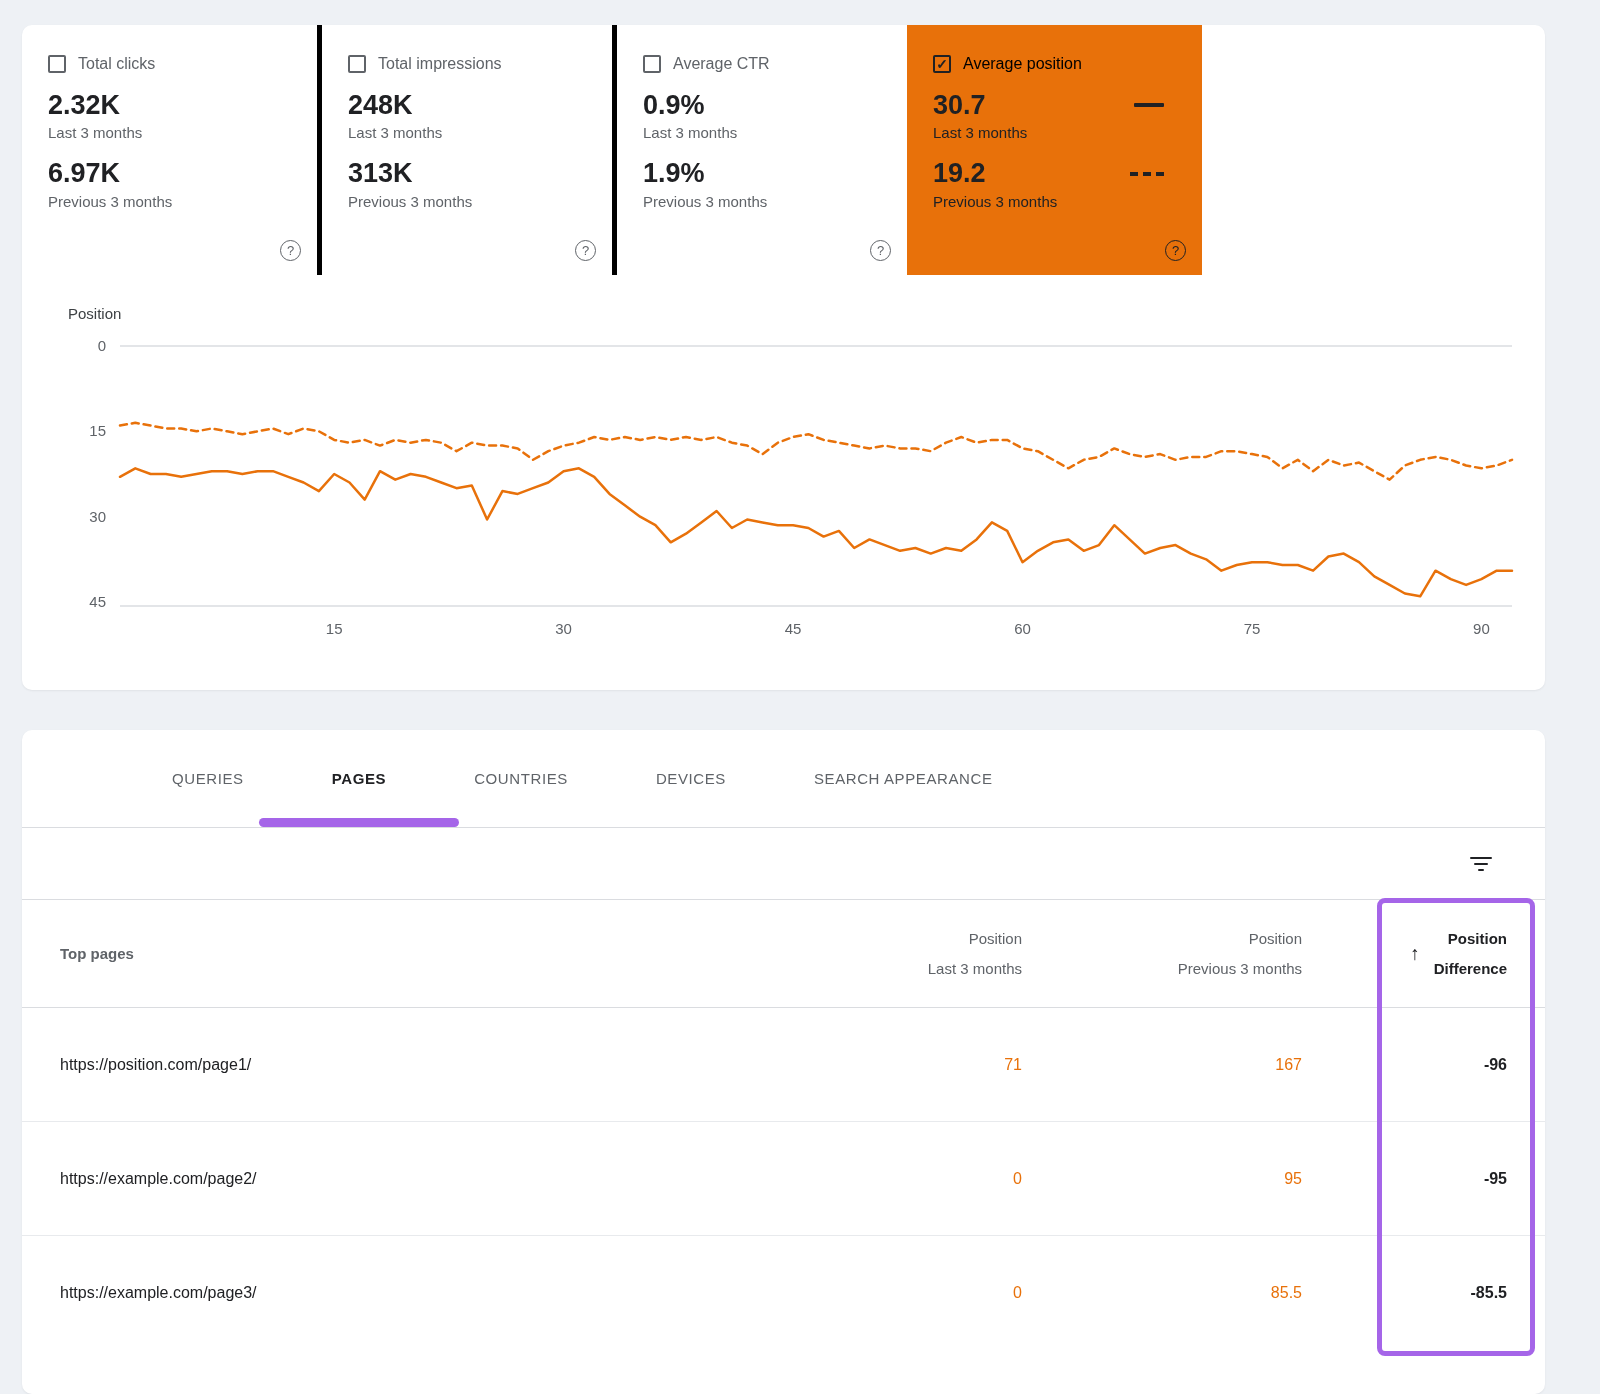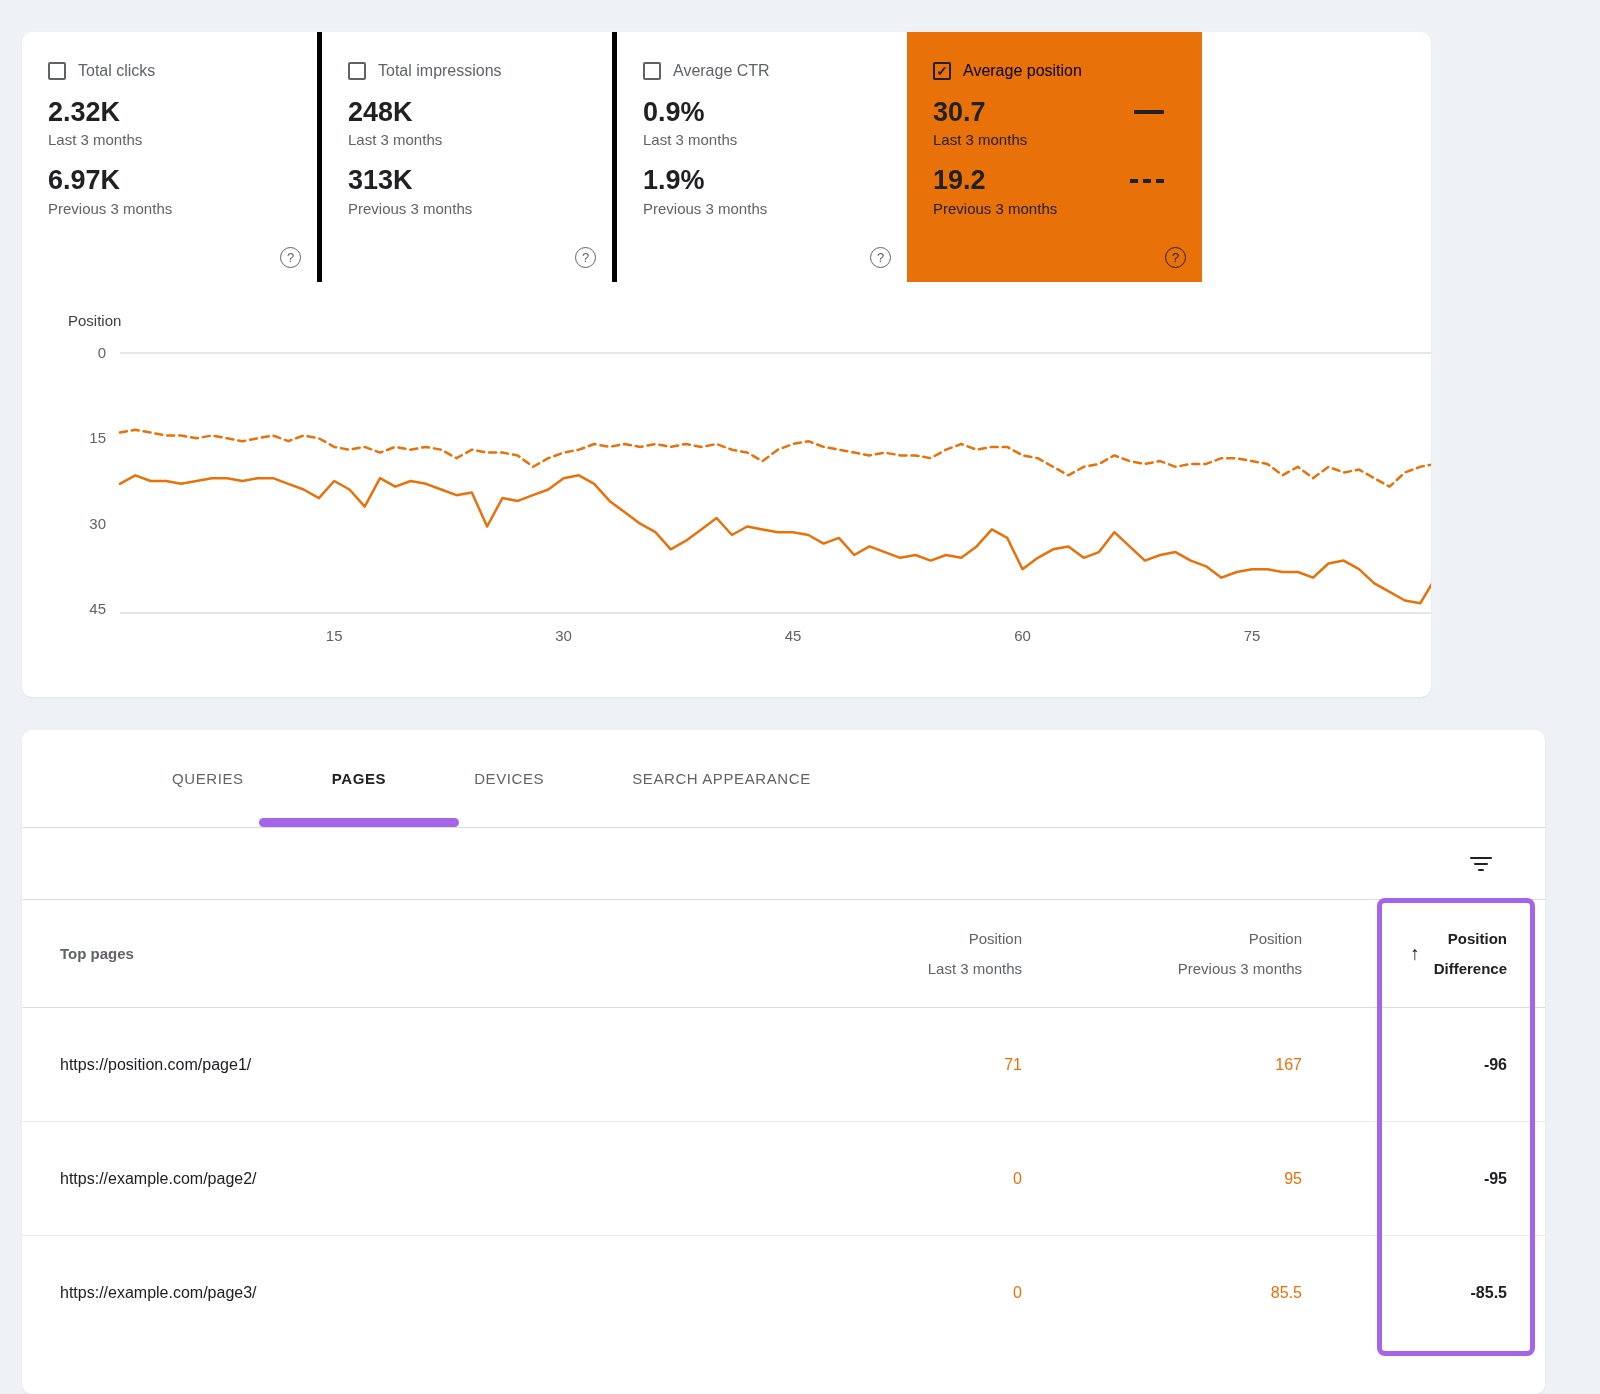--- a/index.html
+++ b/index.html
@@ -8,21 +8,21 @@
     background:#eef1f5;
     font-family:"Liberation Sans", sans-serif;
     color:#202124;
     position:relative;
     overflow:hidden;
   }
   .card {
     position:absolute; background:#fff; border-radius:10px;
     box-shadow:0 1px 2px rgba(60,64,67,.08);
   }
-  .card1 { left:22px; top:32px; width:1409px; height:665px; overflow:hidden; }
+  .card1 { left:22px; top:25px; width:1523px; height:665px; overflow:hidden; }
   .card2 { left:22px; top:730px; width:1523px; height:664px; overflow:hidden; }
 
   
   .metrics { display:flex; height:250px; }
   .mcard { width:295px; height:100%; position:relative; padding:30px 20px 0 26px; cursor:pointer; }
   .mcard + .mcard { border-left:5px solid #000000; }
   .mcard.selected { background:#e8710a; border-left:none; }
   .mcard-head { display:flex; align-items:center; gap:12px; margin-bottom:16px; }
   .checkbox {
     width:18px; height:18px; border:2px solid #5f6368; border-radius:2px;
@@ -180,20 +180,23 @@
 
   <div class="tabs">
     <div class="tab">
         <span>QUERIES</span>
       </div>
     <div class="tab active">
       <span>PAGES</span>
       <span class="tab-underline" style="background: rgb(165, 101, 232);"></span>
     </div>
     <div class="tab">
+        <span>COUNTRIES</span>
+      </div>
+    <div class="tab">
         <span>DEVICES</span>
       </div>
     <div class="tab">
         <span>SEARCH APPEARANCE</span>
       </div>
   </div>
 
   <div class="filter-row">
     <span class="filter-btn">
       <svg width="24" height="18" viewBox="0 0 24 18">

